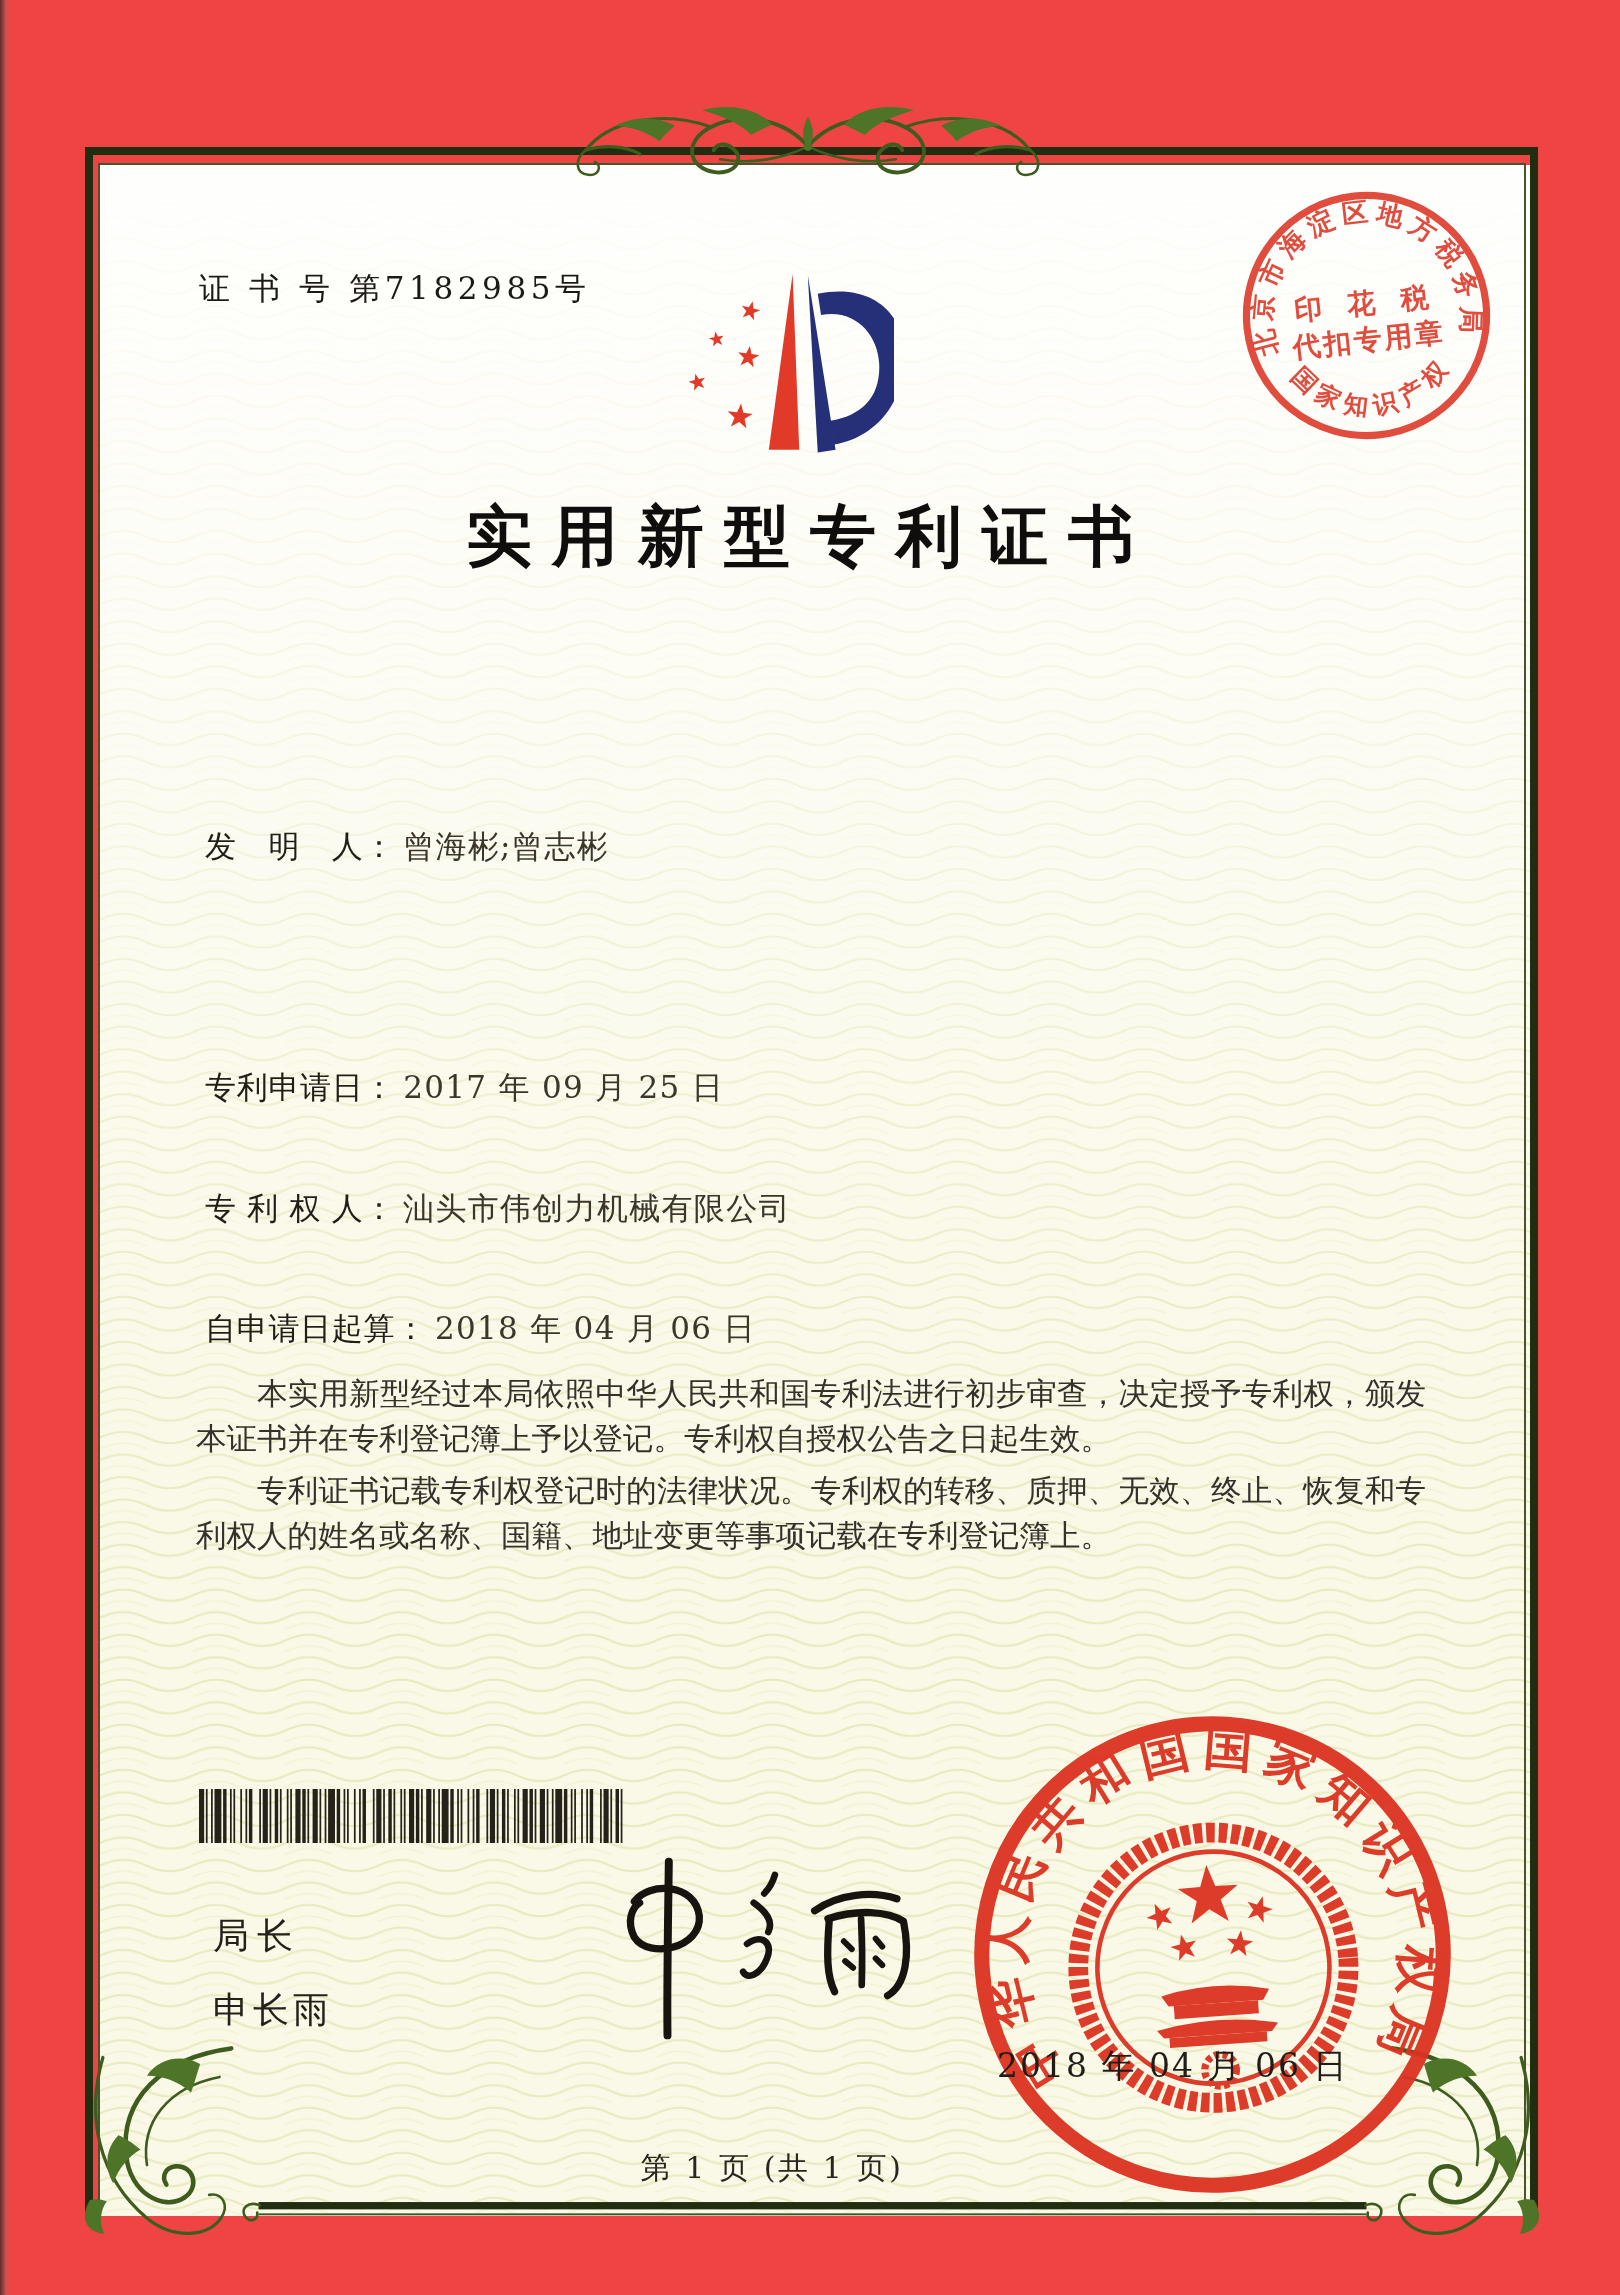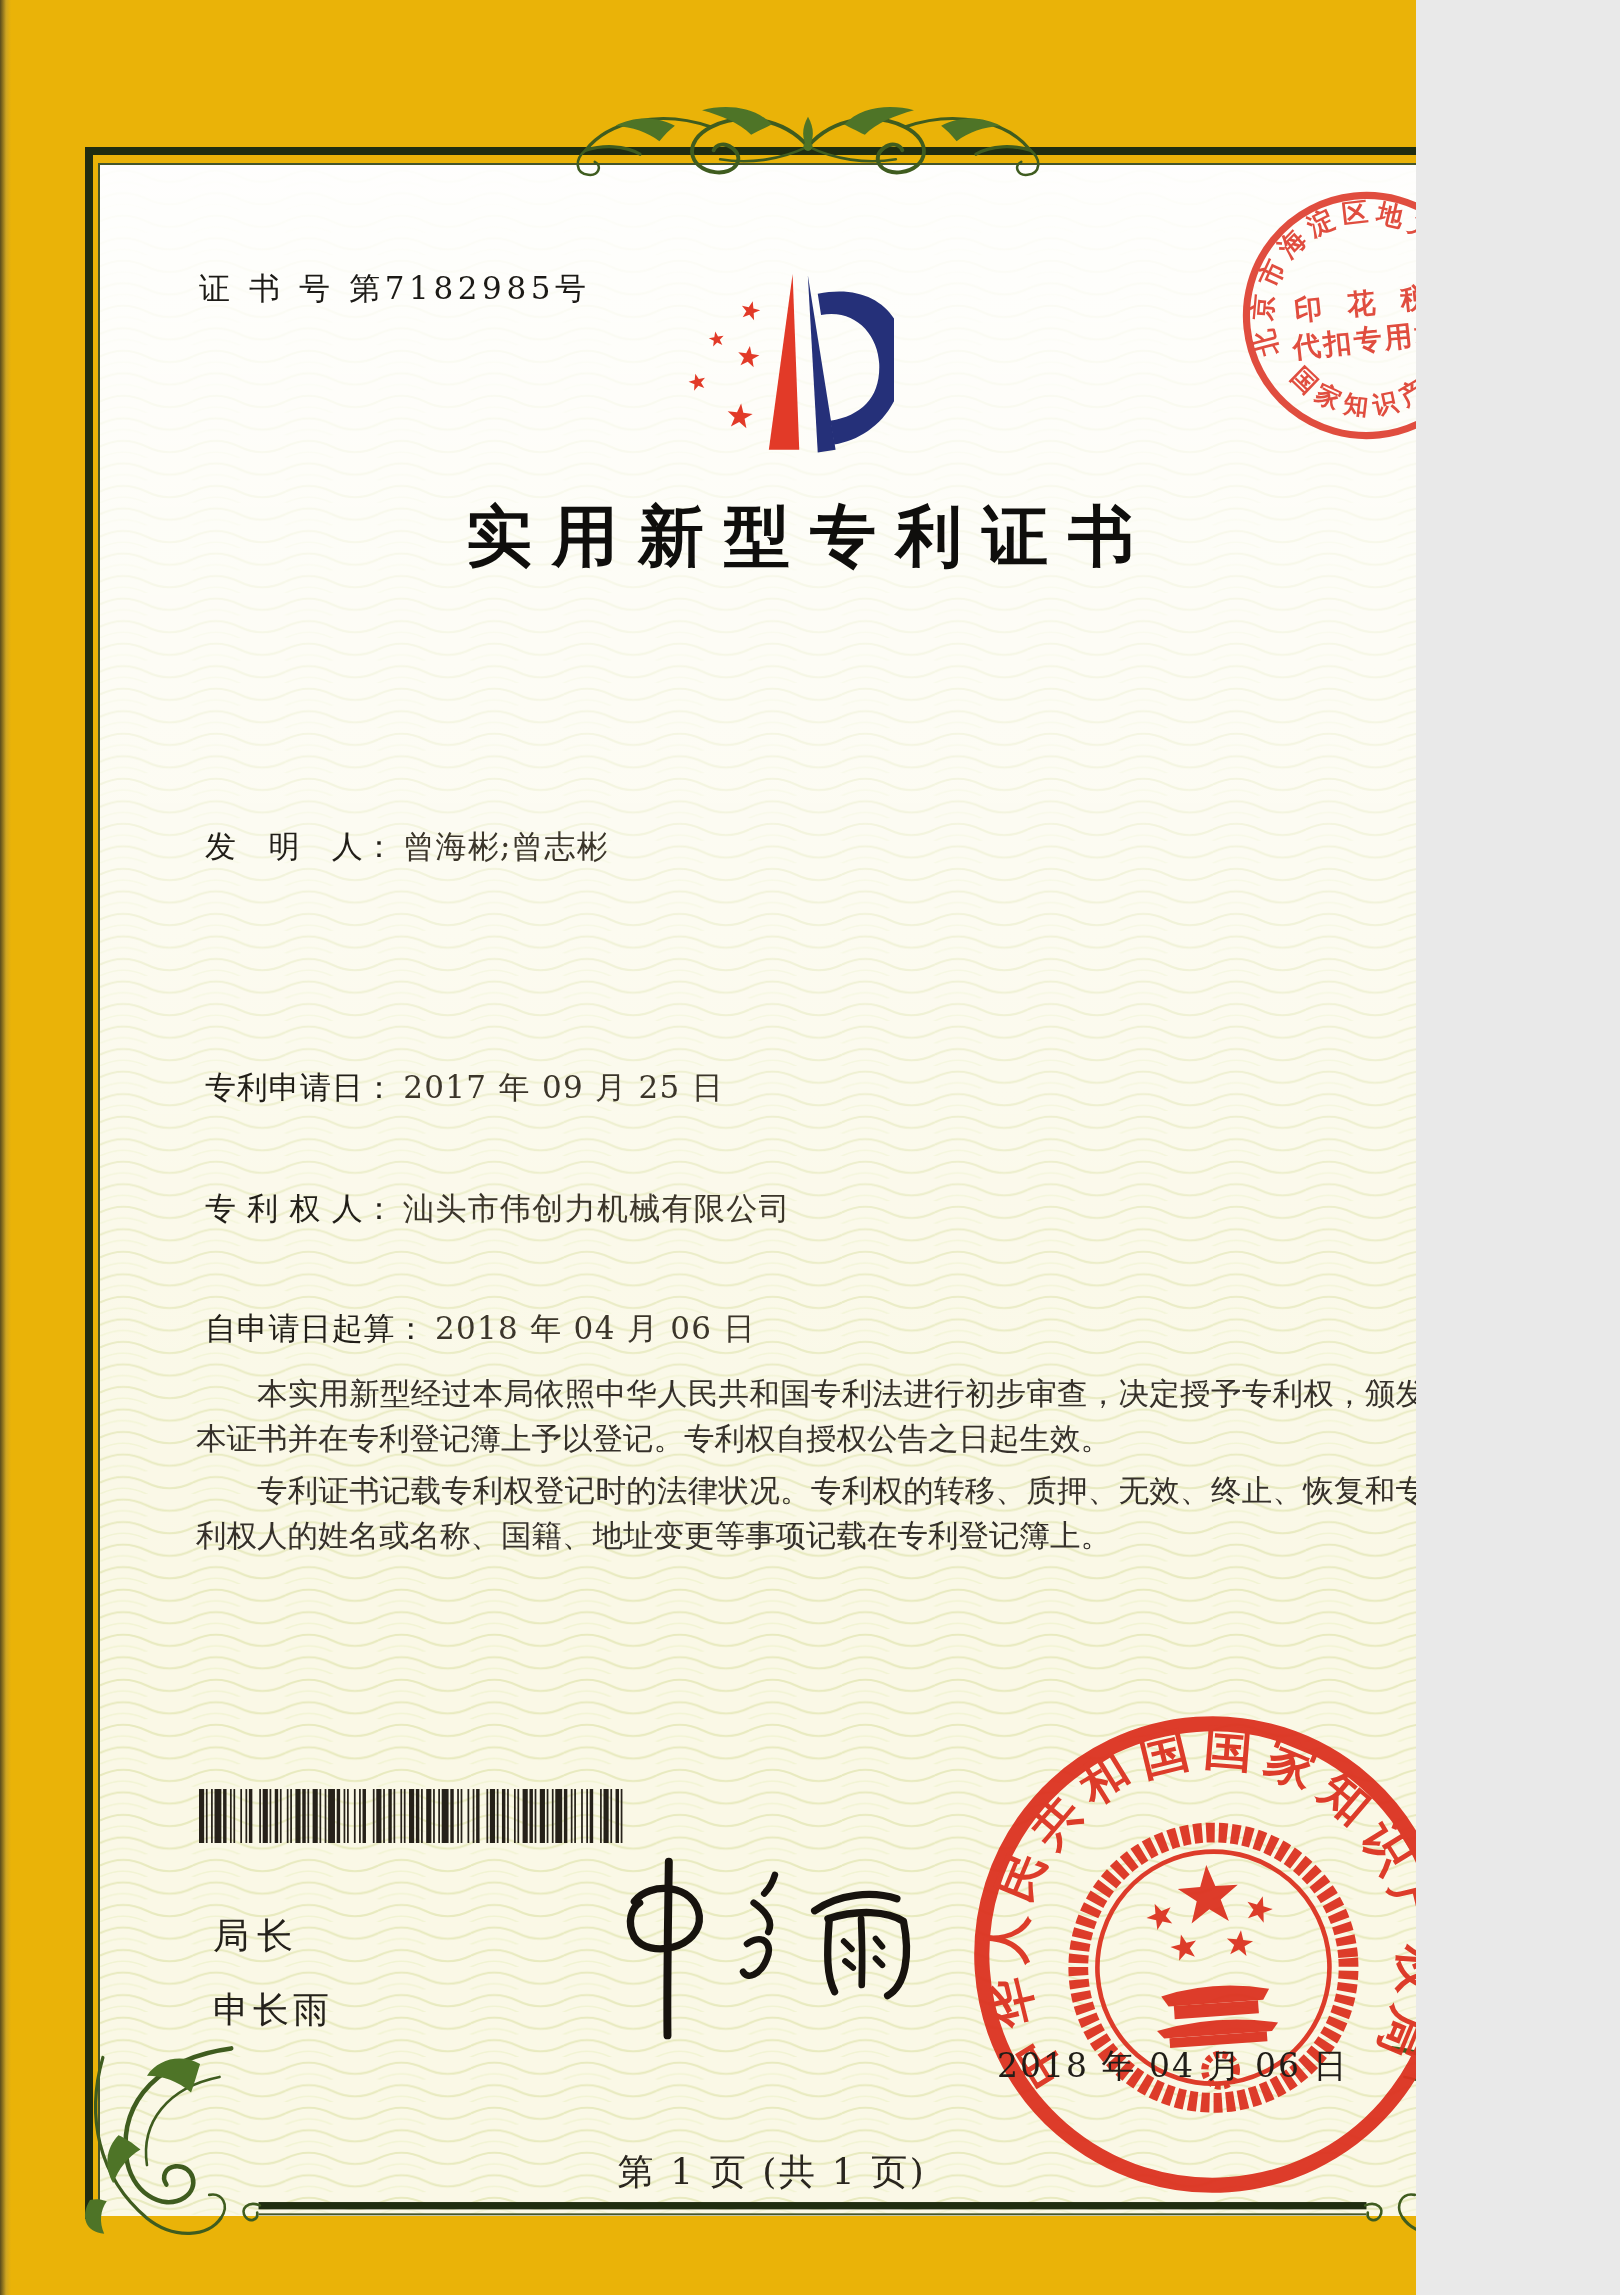--- a/index.html
+++ b/index.html
@@ -1,17 +1,17 @@
 <!DOCTYPE html>
 <html style="--seal-red: #dc3220; --stamp-red: #df4334; --frame-green: #202d10; --frame-inner: #45562c; --ornament-green: #3f5c1f; --ornament-leaf: #4e7427; --wave-line: #e8eabf; --logo-red: #e23a28; --logo-blue: #253079;font-size:10.6px"><head>
 <meta charset="utf-8">
 <style>
   html,body{margin:0;padding:0;background:#e9e9e9;}
   .page{
-    position:relative;width:1416px;height:2295px;background:#eab308;
+    position:relative;width:1620px;height:2295px;background:#ef4444;
     overflow:hidden;
     font-family:"DejaVu Serif","Liberation Serif",serif;
     color:#262019;
   }
   .abs{position:absolute;}
   
   .scan-edge{left:0;top:0;width:10.6px;height:100%;
     background:linear-gradient(90deg,rgba(40,40,35,.75),rgba(120,120,110,.25) 55%,rgba(255,255,255,0));z-index:6;}
   
   .interior{left:100px;top:165px;width:1431px;height:2051px;background:#faf8e6;z-index:0;}
@@ -47,21 +47,21 @@
   .signature{left:576px;top:1855px;width:358px;height:199px;z-index:3;}
   .sig-stroke{stroke:#17130e;fill:none;stroke-linecap:round;stroke-linejoin:round;}
   
   .tax-stamp{left:1236px;top:185px;width:261px;height:261px;transform:rotate(-6deg);z-index:4;opacity:.94;}
   .stamp-stroke{stroke:var(--stamp-red,#df4334);fill:none;}
   .stamp-fill{fill:var(--stamp-red,#df4334);}
   .main-seal{left:962px;top:1704px;width:501px;height:501px;transform:rotate(-4deg);z-index:4;opacity:.95;}
   .seal-stroke{stroke:var(--seal-red,#dc3220);fill:none;}
   .seal-fill{fill:var(--seal-red,#dc3220);}
   .seal-date{left:997px;top:2044px;font-size:33px;letter-spacing:2px;color:#201d18;z-index:5;}
-  .page-footer{left:0;top:2148px;width:1544px;text-align:center;font-size:36px;
+  .page-footer{left:0;top:2148px;width:1544px;text-align:center;font-size:30px;
                letter-spacing:2.6px;color:#2a261f;z-index:3;}
   .logo{left:682px;top:270px;width:212px;height:193px;z-index:3;}
   .logo-red{fill:var(--logo-red,#e23a28);}
   .logo-blue{fill:var(--logo-blue,#253079);}
   svg text{font-family:"DejaVu Serif","Liberation Serif",serif;}
 </style>
 </head>
 <body>
 
 <div class="page">

